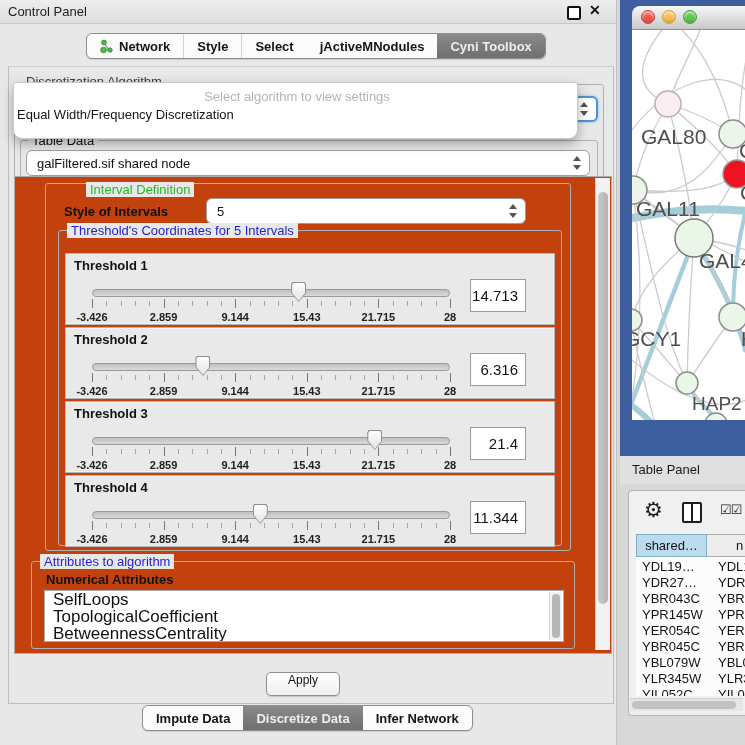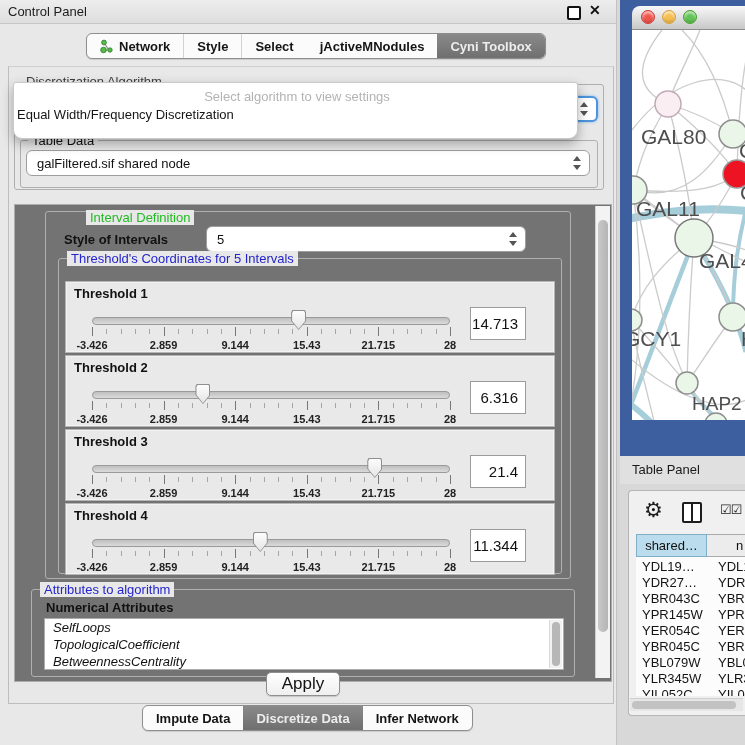--- a/index.html
+++ b/index.html
@@ -43,21 +43,21 @@
   #tabledata-group{left:20px;top:140px;width:576px;height:46px;}
   #tabledata-title{left:28px;top:133px;}
   #table-combo{left:26px;top:150px;width:564px;height:26px;}
 
   
   #popup{left:13px;top:82px;width:563px;height:55px;background:#FFFFFF;border:1px solid #C9C9C9;border-radius:3px 3px 9px 9px;box-shadow:0 5px 12px rgba(0,0,0,.30);z-index:40;}
   .popup-item{font-size:13px;line-height:17px;padding-left:3px;color:#151515;white-space:nowrap;}
   .popup-item.ph{color:#B3B3B3;text-align:center;padding-top:5px;padding-bottom:1px;}
   .popup-item.selopt{font-weight:bold;}
 
-  #scroll-panel{left:14px;top:204px;width:596px;height:476px;border:1px solid #ADADAD;background:#737373;overflow:hidden;}
+  #scroll-panel{left:14px;top:176px;width:596px;height:476px;border:1px solid #ADADAD;background:#c2410c;overflow:hidden;}
   
   #vscroll{left:580px;top:1px;width:14px;height:472px;background:#F3F3F3;border-left:1px solid #D0D0D0;}
   #vscroll .thumb{position:absolute;left:1.5px;top:14px;width:10px;height:412px;background:linear-gradient(90deg,#C9C9C9,#B4B4B4);border-radius:6px;}
 
   #interval-group{left:30px;top:6px;width:524px;height:366px;}
   #interval-title{left:40px;top:-2px;}
   #noi-label{left:18px;top:20px;font-size:13px;font-weight:bold;color:#111;}
   #noi-combo{left:160px;top:14px;width:320px;height:26px;}
   #thr-group{left:12px;top:46px;width:502px;height:314px;}
   #thr-title{left:8px;top:-8px;}
@@ -72,25 +72,25 @@
   .tick{position:absolute;width:1px;height:5px;top:2px;background:#A5A5A5;}
   .tick.major{height:9px;top:0;background:#777;}
   .ticklabels{position:absolute;left:0;width:358px;top:29px;height:12px;}
   .ticklabel{position:absolute;transform:translateX(-50%);font-size:11px;font-weight:bold;color:#222;white-space:nowrap;}
   .thr-value{position:absolute;left:404px;top:25px;width:56px;height:33px;border:1px solid #9B9B9B;background:#fff;font-family:"Liberation Sans",sans-serif;font-size:15px;color:#111;text-align:right;padding:0 7px 0 0;box-sizing:border-box;}
 
   #attr-group{left:16px;top:384px;width:542px;height:86px;}
   #attr-title{left:8px;top:-8px;}
   #numattr-label{left:14px;top:10px;font-size:13px;font-weight:bold;color:#111;}
   #attr-list{left:12px;top:28px;width:518px;height:50px;background:#fff;border:1px solid #ADADAD;overflow:hidden;}
-  .attr-item{height:17px;line-height:17px;font-size:13px;color:#111;padding-left:8px;white-space:nowrap;font-style:italic;}
+  .attr-item{height:17px;line-height:17px;font-size:17px;color:#111;padding-left:8px;white-space:nowrap;}
   #attr-scroll{position:absolute;right:1px;top:1px;width:12px;height:48px;background:#F2F2F2;border-left:1px solid #DADADA;}
   #attr-scroll .thumb{position:absolute;left:1.5px;top:2px;width:8px;height:44px;background:#B7B7B7;border-radius:5px;}
 
-  #apply-btn{left:266px;top:672px;width:72px;height:22px;border:1px solid #8F8F8F;border-radius:5px;background:linear-gradient(#FFFFFF,#EFEFEF);font-size:17px;color:#111;display:flex;align-items:center;justify-content:center;box-shadow:0 1px 1px rgba(0,0,0,.15);}
+  #apply-btn{left:266px;top:672px;width:72px;height:22px;border:1px solid #8F8F8F;border-radius:5px;background:linear-gradient(#FFFFFF,#EFEFEF);font-size:12px;color:#111;display:flex;align-items:flex-start;justify-content:center;box-shadow:0 1px 1px rgba(0,0,0,.15);}
 
   
   #right-pane{left:616px;top:0;width:129px;height:745px;background:#D8D8D8;border-left:1px solid #C2C2C2;}
   #net-frame{left:620px;top:0;width:125px;height:456px;background:#3E5F9F;}
   #mac-titlebar{left:632px;top:6px;width:113px;height:24px;border-radius:8px 0 0 0;background:linear-gradient(#F8F8F8,#C8C8C8);border-bottom:1px solid #8E8E8E;box-sizing:border-box;}
   .light{position:absolute;top:10px;width:14px;height:14px;border-radius:50%;box-shadow:inset 0 2px 3px rgba(255,255,255,.7), inset 0 -2px 2px rgba(0,0,0,.15);}
   #light-red{left:641px;background:#F1564E;border:1px solid #CE3E38;box-sizing:border-box;}
   #light-yellow{left:662px;background:#F6BE4F;border:1px solid #D8A03B;box-sizing:border-box;}
   #light-green{left:683px;background:#5FC454;border:1px solid #46A32A;box-sizing:border-box;}
   #net-canvas{left:632px;top:30px;width:113px;height:390px;background:#fff;overflow:hidden;}

